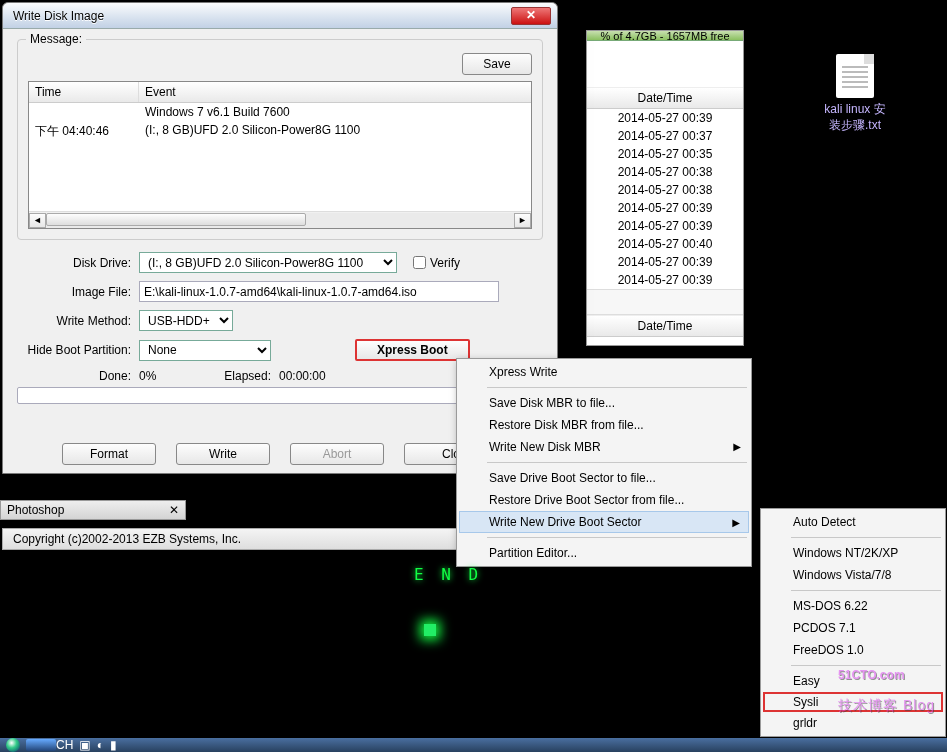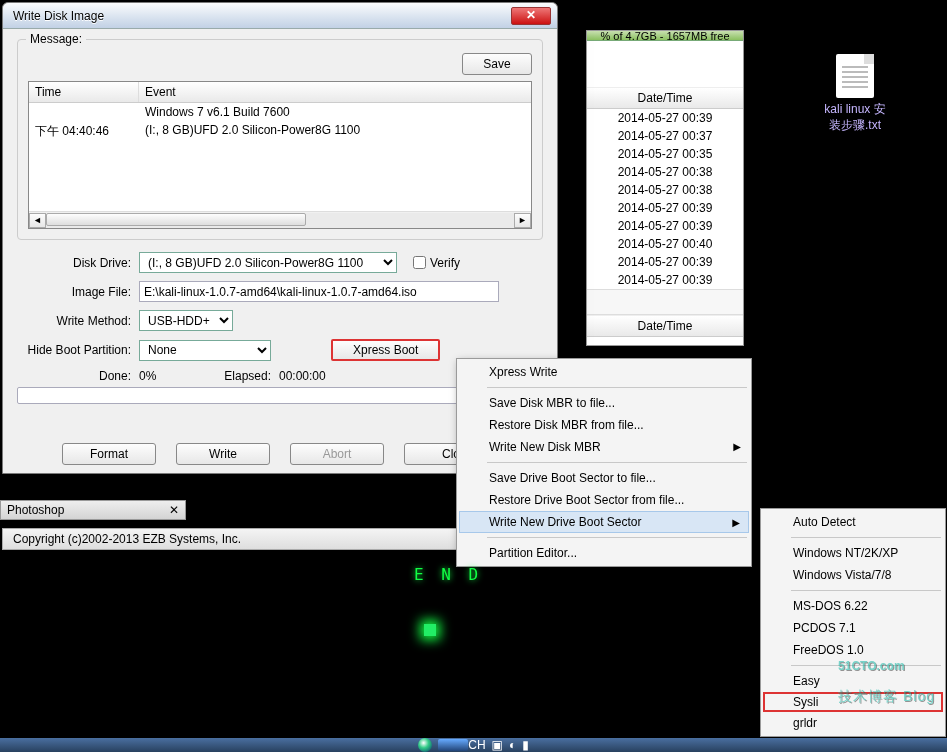--- a/index.html
+++ b/index.html
@@ -36,21 +36,21 @@
   .form-row { display: flex; align-items: center; margin-bottom: 8px; }
   .form-lbl { width: 122px; text-align: right; padding-right: 8px; }
   select.win-select { height: 21px; border: 1px solid #7a9; background: #fff; padding: 0 4px; }
   input.win-input { height: 21px; border: 1px solid #aab; background: #fff; padding: 0 4px; }
   .dd { width: 258px; }
   .if { width: 360px; }
   .wm { width: 94px; }
   .hb { width: 132px; }
   .chk-wrap { display: inline-flex; align-items: center; margin-left: 16px; gap: 4px; }
   .xpress-btn-row { display: flex; align-items: center; }
-  .xpress-btn { border: 2px solid #d33; padding: 2px 20px; background: linear-gradient(#fdfdfd,#e7e7e7); border-radius: 2px; margin-left: 60px; }
+  .xpress-btn { border: 2px solid #d33; padding: 2px 20px; background: linear-gradient(#fdfdfd,#e7e7e7); border-radius: 2px; margin-left: 84px; font-weight: bold; }
 
   .progress-row { display: flex; align-items: center; margin: 4px 0 2px; }
   .progress-row span { display: inline-block; }
   .pbar { width: 100%; height: 17px; border: 1px solid #aab; background: #fff; border-radius: 2px; margin-top: 4px; }
 
   .btn-row { display: flex; justify-content: center; gap: 20px; margin-top: 14px; }
   .btn-row .win-btn { width: 94px; }
 
   
   .bg-win { position: absolute; left: 586px; top: 30px; width: 158px; background: #fff; border: 1px solid #999; }
@@ -82,25 +82,25 @@
   .desk-icon .doc { width: 38px; height: 44px; background: #fff; margin: 0 auto 4px; border-radius: 2px; position: relative; }
   .desk-icon .doc::before { content: ""; position: absolute; right: 0; top: 0; border-width: 0 0 10px 10px; border-style: solid; border-color: #000 #000 #ddd #ddd; }
   .desk-icon .doc .lines { position: absolute; left: 6px; top: 12px; right: 6px; height: 2px; background: #bbb; box-shadow: 0 5px 0 #bbb, 0 10px 0 #bbb, 0 15px 0 #bbb, 0 20px 0 #bbb; }
   .desk-icon .lbl { font-size: 12px; line-height: 1.3; }
 
   
   .end-glow { position: absolute; left: 414px; top: 565px; color: #1f4; font-family: monospace; font-size: 16px; letter-spacing: 4px; text-shadow: 0 0 6px #1f4; }
   .dot-glow { position: absolute; left: 424px; top: 624px; width: 12px; height: 12px; background: #2e6; box-shadow: 0 0 12px 4px #1f4; }
 
   
-  .wm-txt { position: absolute; right: 12px; bottom: 44px; color: #14b8a6; opacity: .55; font-size: 26px; font-weight: bold; font-family: Arial; text-shadow: 1px 1px 0 #444; }
+  .wm-txt { position: absolute; right: 12px; bottom: 35px; color: #d946ef; opacity: .55; font-size: 26px; font-weight: bold; font-family: Arial; text-shadow: 1px 1px 0 #444; }
   .wm-txt small { font-size: 14px; font-weight: normal; letter-spacing: 1px; }
 
   
-  .taskbar { position: absolute; left: 0; bottom: 0; width: 100%; height: 14px; background: linear-gradient(#4a6fa0,#28415f); display: flex; align-items: center; justify-content: center; padding: 0 6px; color: #fff; font-size: 10px; }
+  .taskbar { position: absolute; left: 0; bottom: 0; width: 100%; height: 14px; background: linear-gradient(#4a6fa0,#28415f); display: flex; align-items: center; justify-content: flex-start; padding: 0 6px; color: #fff; font-size: 10px; }
   .taskbar .orb { width: 14px; height: 14px; border-radius: 50%; background: radial-gradient(circle at 40% 35%, #fff, #3c8 40%, #036); }
   .tray { display: flex; gap: 6px; align-items: center; }
 </style>
 </head>
 <body>
 
 <div class="desktop">
 
   <div class="bg-win">
     <div class="bg-top">% of 4.7GB - 1657MB free</div>

